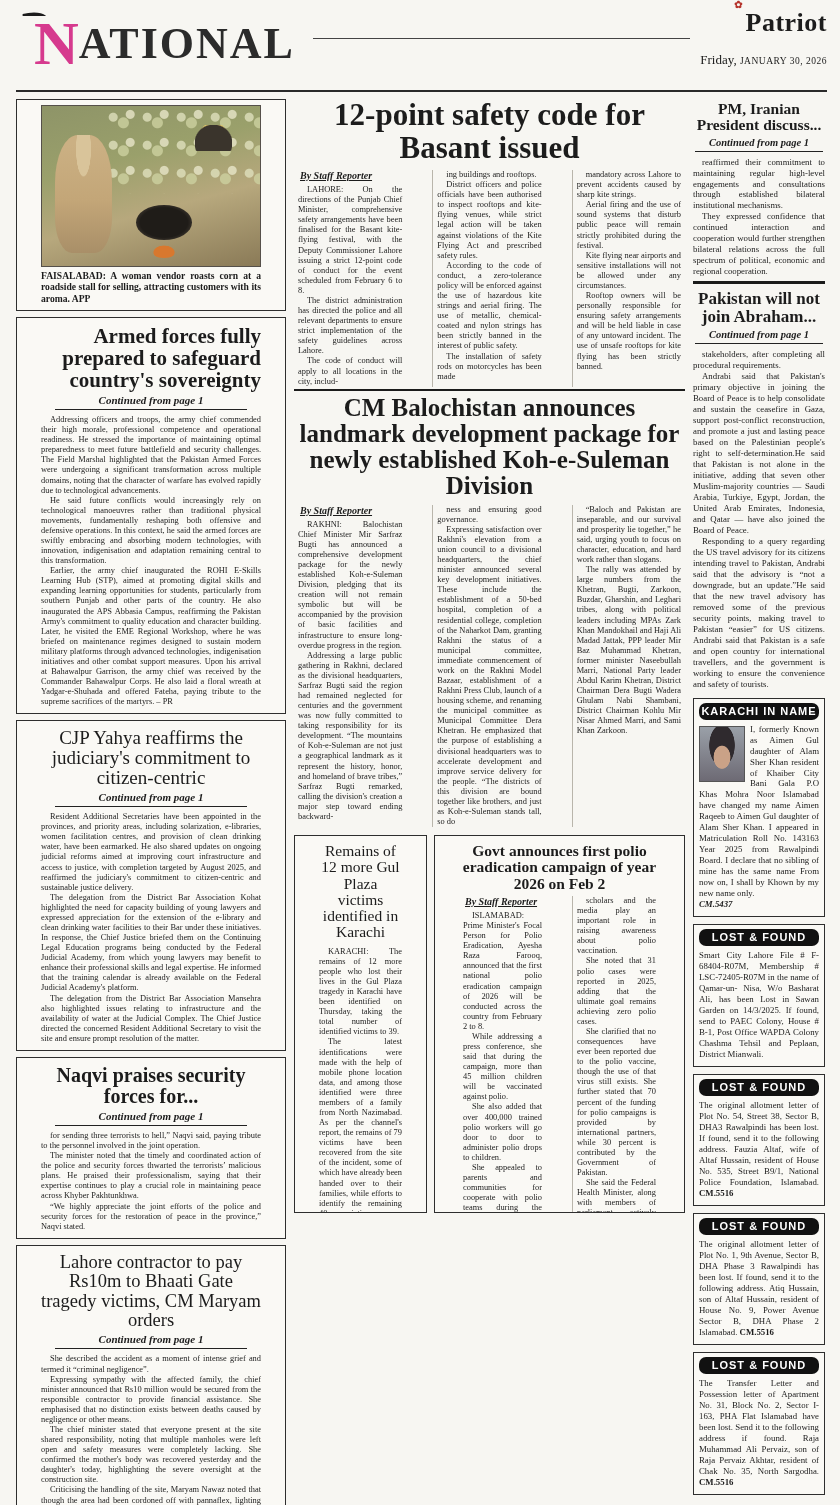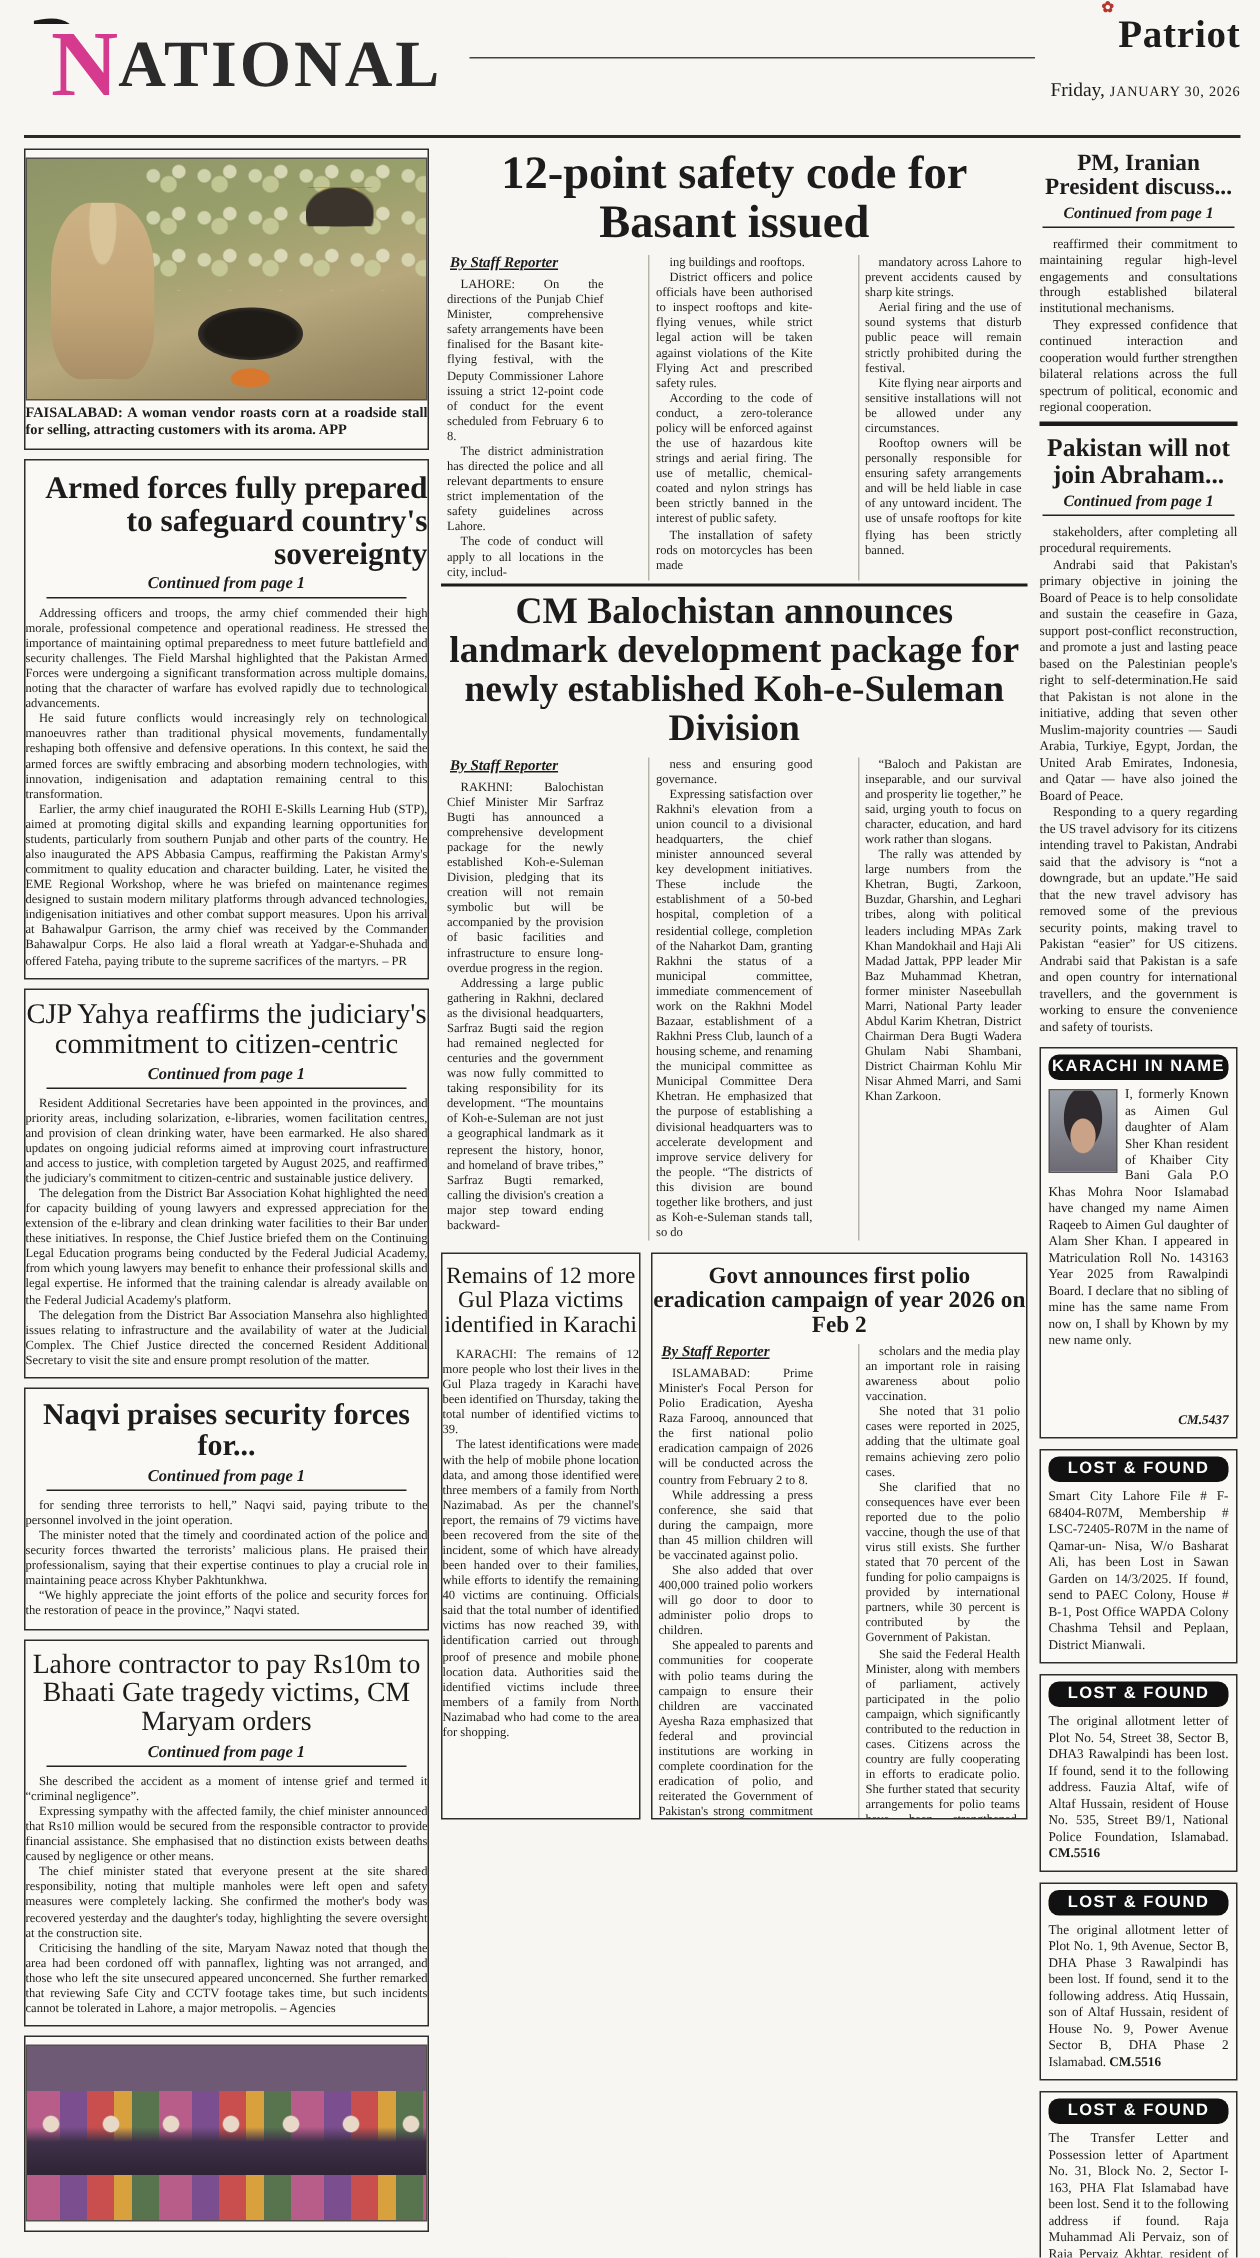--- a/index.html
+++ b/index.html
@@ -25,21 +25,21 @@
   .masthead-flag { position:absolute; top:-9px; left:34px; color:#b5342c; font-size:10px; }
   .dateline { font-size:13px; margin-top:14px; }
   .dateline .caps { font-size:9.5px; letter-spacing:.5px; }
 
   
   .main { display:flex; gap:8px; }
   .col-left { width:270px; flex:none; }
   .col-mid { width:391px; flex:none; }
   .col-right { width:132px; flex:none; }
 
-  .box { border:1.2px solid #2e2e2e; background:#faf9f5; padding:5px 0 6px; margin-bottom:6px; }
+  .box { border:1.2px solid #2e2e2e; background:#faf9f5; padding:5px 24px 6px; margin-bottom:6px; }
 
   .headline { text-align:center; line-height:1.05; margin:2px 0 3px; }
   .hl-bold { font-weight:bold; }
   .continued { font-weight:bold; font-style:italic; text-align:center; font-size:11px;
                border-bottom:1.5px solid #222; padding-bottom:3px; margin:3px 14px 5px; }
   .byline { font-weight:bold; font-style:italic; text-decoration:underline; font-size:10px; margin:0 0 4px 2px; }
 
   .body p { font-size:8.4px; line-height:1.2; text-align:justify; margin:0; text-indent:9px; }
 
   .caption { font-weight:bold; font-size:9.6px; line-height:1.18; text-align:justify; margin-top:3px; }
@@ -99,21 +99,21 @@
                 radial-gradient(ellipse at 50% 34%, #2f2a2e 0 40%, transparent 42%),
                 linear-gradient(180deg,#9aa0a8 0%,#6d6a74 100%); }
 
   
   .ad-box { border:1.2px solid #2e2e2e; background:#faf9f5; padding:4px 5px 6px; margin-bottom:7px; }
   .ad-header { background:#111; color:#fff; font-family:"Liberation Sans","DejaVu Sans",sans-serif;
     font-weight:bold; font-size:11px; letter-spacing:1px; text-align:center;
     border-radius:7px; padding:2px 0 3px; margin-bottom:4px; }
   .ad-body { font-size:8.8px; line-height:1.25; text-align:justify; }
   .ad-ref { font-weight:bold; }
-  .ad-ref-right { display:block; text-align:right; font-weight:bold; font-style:italic;margin-top:42px; }
+  .ad-ref-right { display:block; font-weight:bold; font-style:italic; }
 
   .thick-rule { height:3px; background:#1b1b1b; margin:4px 0 6px; }
   .mid-rule { height:2px; background:#1b1b1b; margin:2px 0 4px; }
 
   
   .hl-armed { font-size:21px;text-align:right; }
   .hl-cjp { font-size:19px; font-weight:normal; }
   .hl-naqvi { font-size:20px; }
   .hl-lahore { font-size:18.5px; font-weight:normal; }
   .hl-basant { font-size:31px; margin:0 0 6px; }

